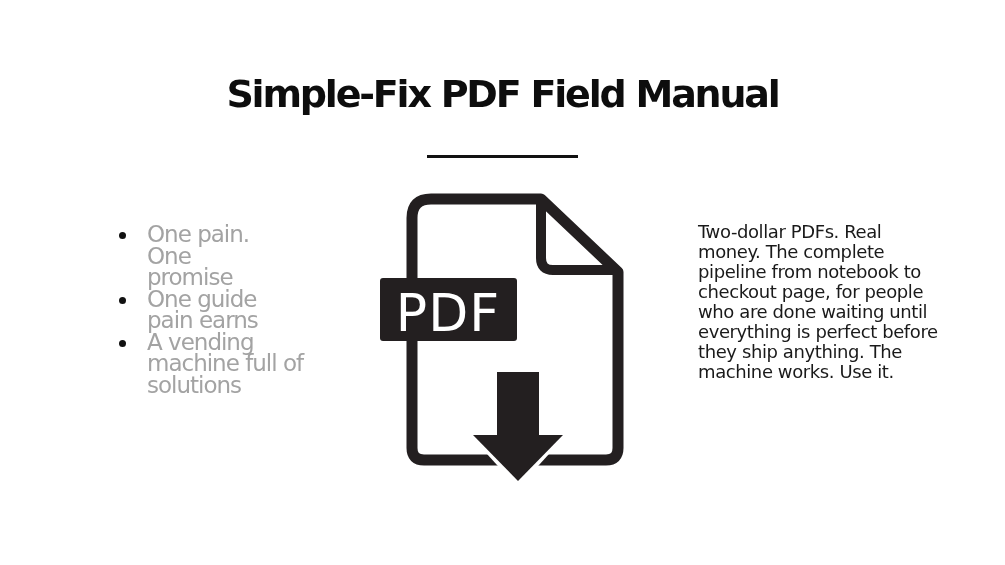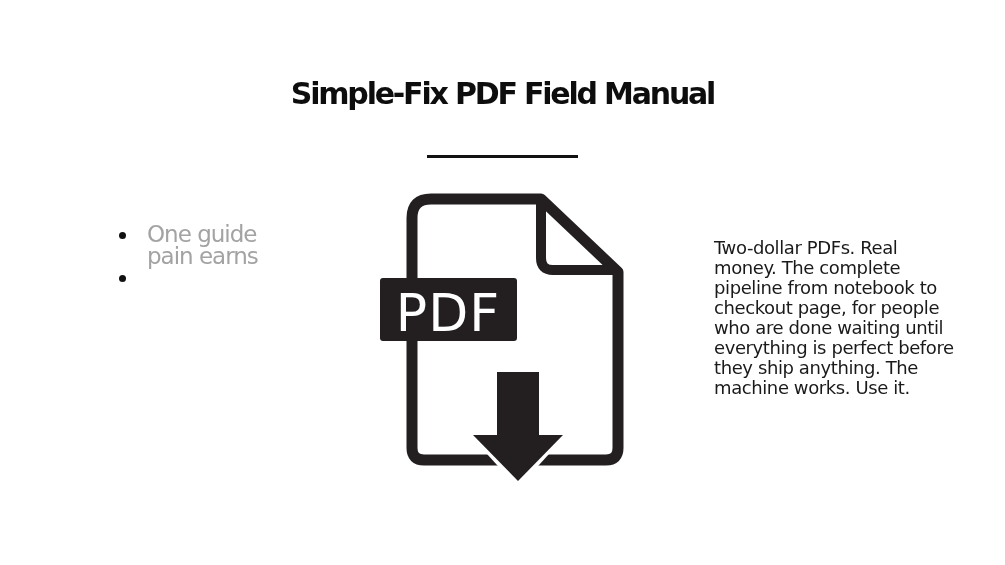--- a/index.html
+++ b/index.html
@@ -4,21 +4,21 @@
 <style>
   html, body { margin: 0; padding: 0; background: #ffffff; }
   body { width: 1005px; height: 565px; position: relative; overflow: hidden; }
   .slide { position: absolute; left: 0; top: 0; width: 1005px; height: 565px; background: #ffffff; }
 
   .title {
     position: absolute; left: 0; top: 68px; width: 1005px;
     text-align: center;
     font-family: "DejaVu Sans", sans-serif;
     font-weight: bold;
-    font-size: 30px;
+    font-size: 38px;
     letter-spacing: -2.2px;
     color: #0d0d0d;
     line-height: 52px;
   }
   .divider {
     position: absolute; left: 427px; top: 155px; width: 151px; height: 3px;
     background: #111111;
   }
 
   .bullets {
@@ -38,40 +38,45 @@
   }
   .bullets .txt { display: block; -webkit-text-stroke: 0; font-weight: normal; color: #a3a3a3; }
 
   .para {
     position: absolute; left: 698px; top: 222px; width: 250px;
     font-family: "DejaVu Sans", sans-serif;
     font-size: 18px;
     line-height: 20px;
     letter-spacing: -0.4px;
     color: #1a1a1a;
-    margin: 16px;
+    margin: 0;
   }
 
   .pdf-icon { position: absolute; left: 370px; top: 185px; width: 270px; height: 300px; }
 </style>
 </head>
 <body>
 
 <div class="slide">
 
   <div class="title">Simple-Fix PDF Field Manual</div>
   <div class="divider"></div>
 
   <ul class="bullets">
     <li>
       <span class="dot"></span>
+      <span class="txt" style="width:125px">One pain. One promise</span>
+    </li>
+    <li>
+      <span class="dot"></span>
       <span class="txt" style="width:135px">One guide pain earns</span>
     </li>
     <li>
       <span class="dot"></span>
+      <span class="txt" style="width:160px">A vending machine full of solutions</span>
     </li>
   </ul>
 
   <svg class="pdf-icon" viewBox="370 185 270 300" xmlns="http://www.w3.org/2000/svg">
 
     <path d="M 431 199 L 541 199 L 618 272 L 618 448 Q 618 460 606 460 L 424 460 Q 412 460 412 448 L 412 218 Q 412 199 431 199 Z" fill="none" stroke="#231f20" stroke-width="11" stroke-linejoin="round"></path>
 
     <path d="M 541 199 L 541 258 Q 541 270 553 270 L 618 270" fill="none" stroke="#231f20" stroke-width="10" stroke-linejoin="round"></path>
 
     <polygon points="466,431 570,431 518,488" fill="#ffffff"></polygon>

